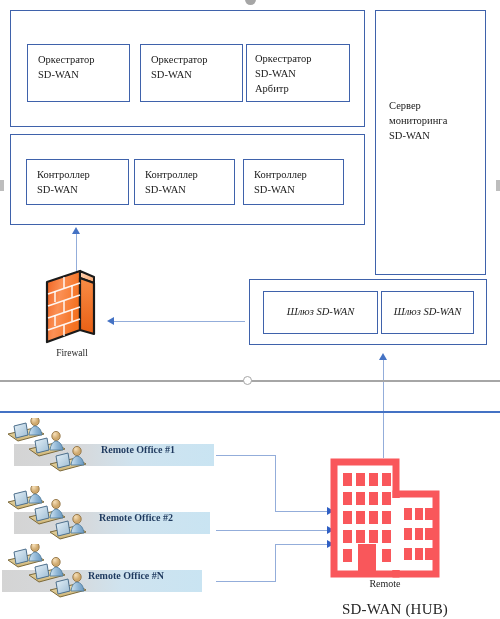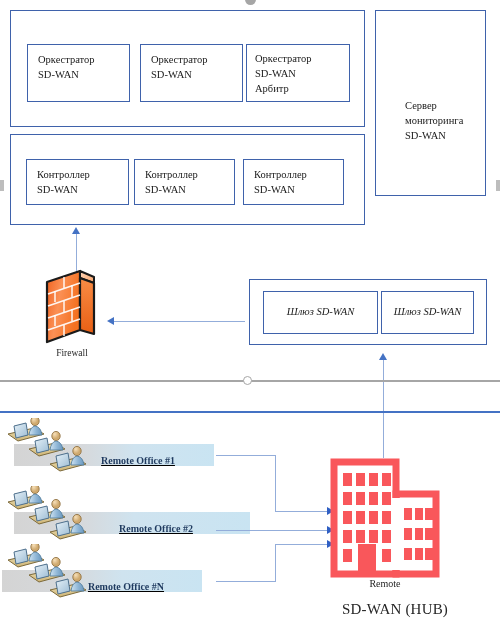--- a/index.html
+++ b/index.html
@@ -108,23 +108,22 @@
     color: #262626;
     text-align: center;
     width: 56px;
   }
 
   
   .ro-bar {
     height: 22px;
     background: linear-gradient(to right, #d4d4d4 0px, #d6d9dc 70px, #cfe3ef 120px, #c9e4f2 100%);
     display: flex;
-    align-items: flex-end;
-    box-sizing: border-box;
-    text-decoration: underline;
+    align-items: flex-start;
+    box-sizing: border-box;
   }
   .ro-bar-label {
     font-family: "Liberation Serif", "DejaVu Serif", serif;
     font-size: 10px;
     font-weight: bold;
     color: #1f3a5f;
     width: 100%;
     text-align: center;
     padding-left: 48px;
     box-sizing: border-box;
@@ -180,21 +179,21 @@
   <div class="abs inner-box" style="left:134px; top:159px; width:101px; height:46px;">
     <div class="box-text inner-pad">Контроллер
 SD-WAN</div>
   </div>
 
   <div class="abs inner-box" style="left:243px; top:159px; width:101px; height:46px;">
     <div class="box-text inner-pad">Контроллер
 SD-WAN</div>
   </div>
 
-  <div class="abs outer-box" style="left:375px; top:10px; width:111px; height:186px;padding-left:16px;">
+  <div class="abs outer-box" style="left:375px; top:10px; width:111px; height:265px;">
     <div class="box-text" style="padding:88px 0 0 13px;">Сервер
 мониторинга
 SD-WAN</div>
   </div>
 
   <div class="abs edge-knob" style="left:-3px; top:180px;"></div>
   <div class="abs edge-knob" style="left:496px; top:180px;"></div>
 
   <div class="abs vline" style="left:76px; top:233px; height:45px;"></div>
   <div class="abs arrow-up" style="left:72px; top:227px;"></div>
@@ -307,21 +306,21 @@
         <g transform="translate(42,30)">
           <polygon points="2,16 28,10 38,16 12,23" fill="url(#deskA)" stroke="#7d6a3a" stroke-width="1"></polygon>
           <polygon points="8,8 20,5 22,17 10,20" fill="url(#monA)" stroke="#4d6f8c" stroke-width="1"></polygon>
           <ellipse cx="29" cy="3" rx="4.2" ry="4.6" fill="url(#headA)" stroke="#8a6b3a" stroke-width="0.8"></ellipse>
           <path d="M23 17 q1-8 6-9 q6 1 7 9 z" fill="url(#bodyA)" stroke="#55809f" stroke-width="0.9"></path>
         </g>
       </g>
     </svg>
   </div>
 
-  <div class="abs ro-bar" style="left:14px; top:512px; width:236px;">
+  <div class="abs ro-bar" style="left:14px; top:512px; width:196px;">
     <div class="ro-bar-label">Remote Office #2</div>
   </div>
   <div class="abs" style="left:6px; top:486px;">
     <svg width="90" height="62" viewBox="0 0 90 62" xmlns="http://www.w3.org/2000/svg">
       <g>
         <g transform="translate(0,0)">
           <polygon points="2,16 28,10 38,16 12,23" fill="url(#deskA)" stroke="#7d6a3a" stroke-width="1"></polygon>
           <polygon points="8,8 20,5 22,17 10,20" fill="url(#monA)" stroke="#4d6f8c" stroke-width="1"></polygon>
           <ellipse cx="29" cy="3" rx="4.2" ry="4.6" fill="url(#headA)" stroke="#8a6b3a" stroke-width="0.8"></ellipse>
           <path d="M23 17 q1-8 6-9 q6 1 7 9 z" fill="url(#bodyA)" stroke="#55809f" stroke-width="0.9"></path>

